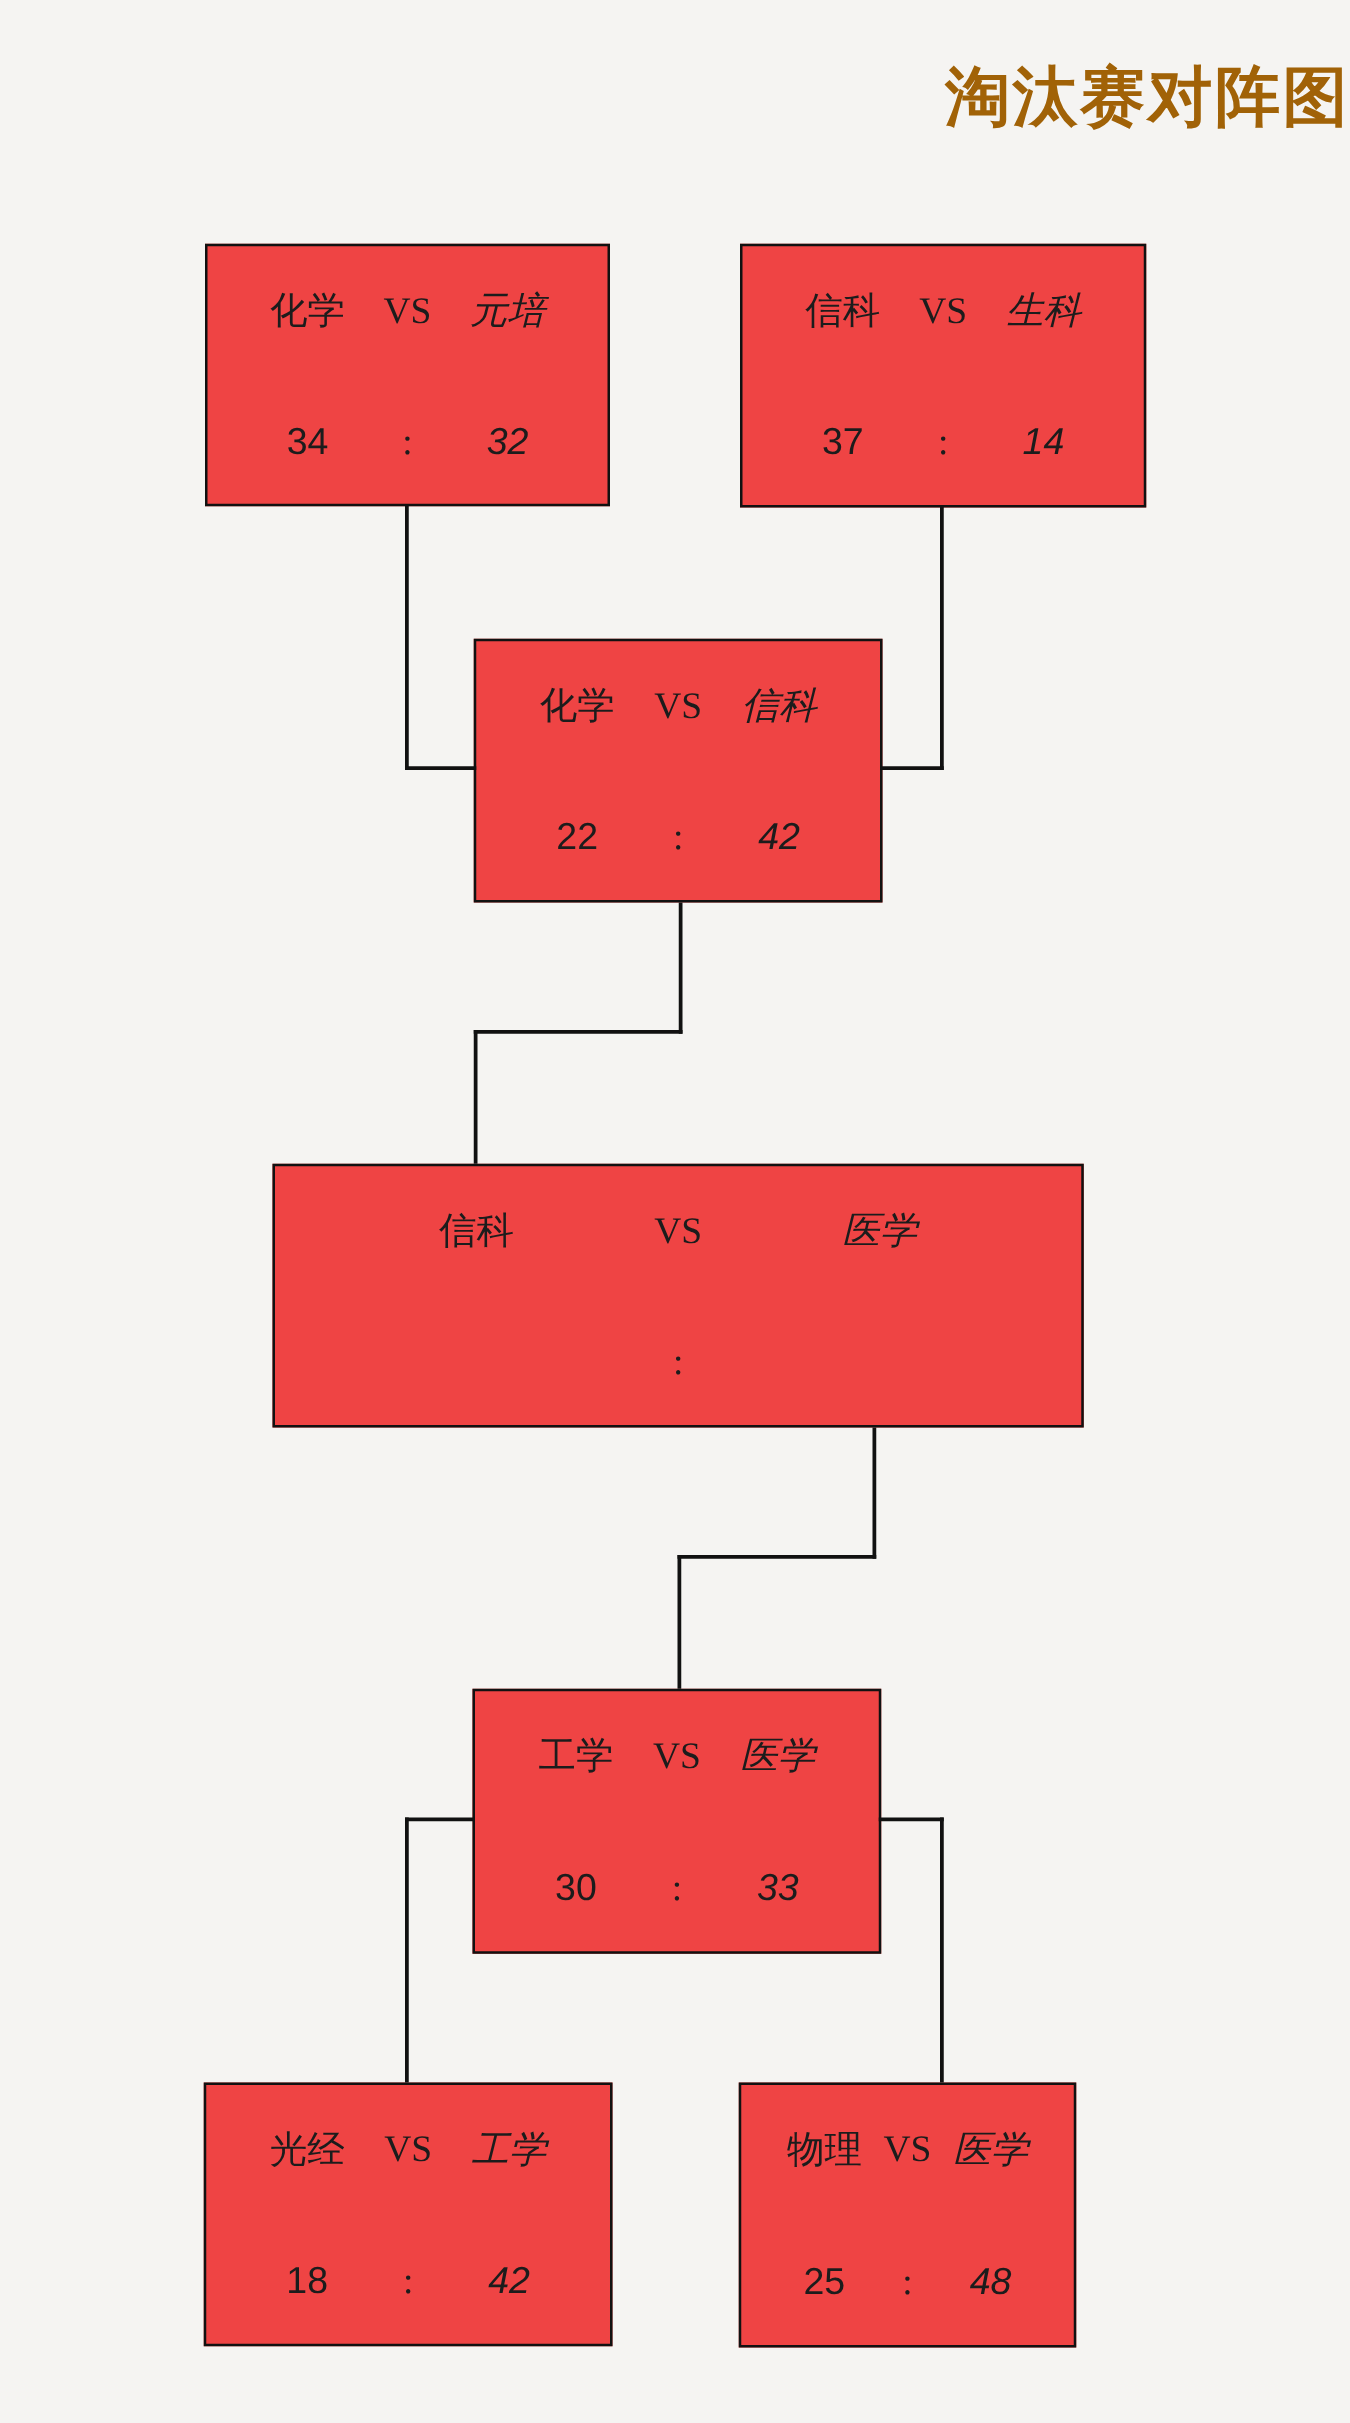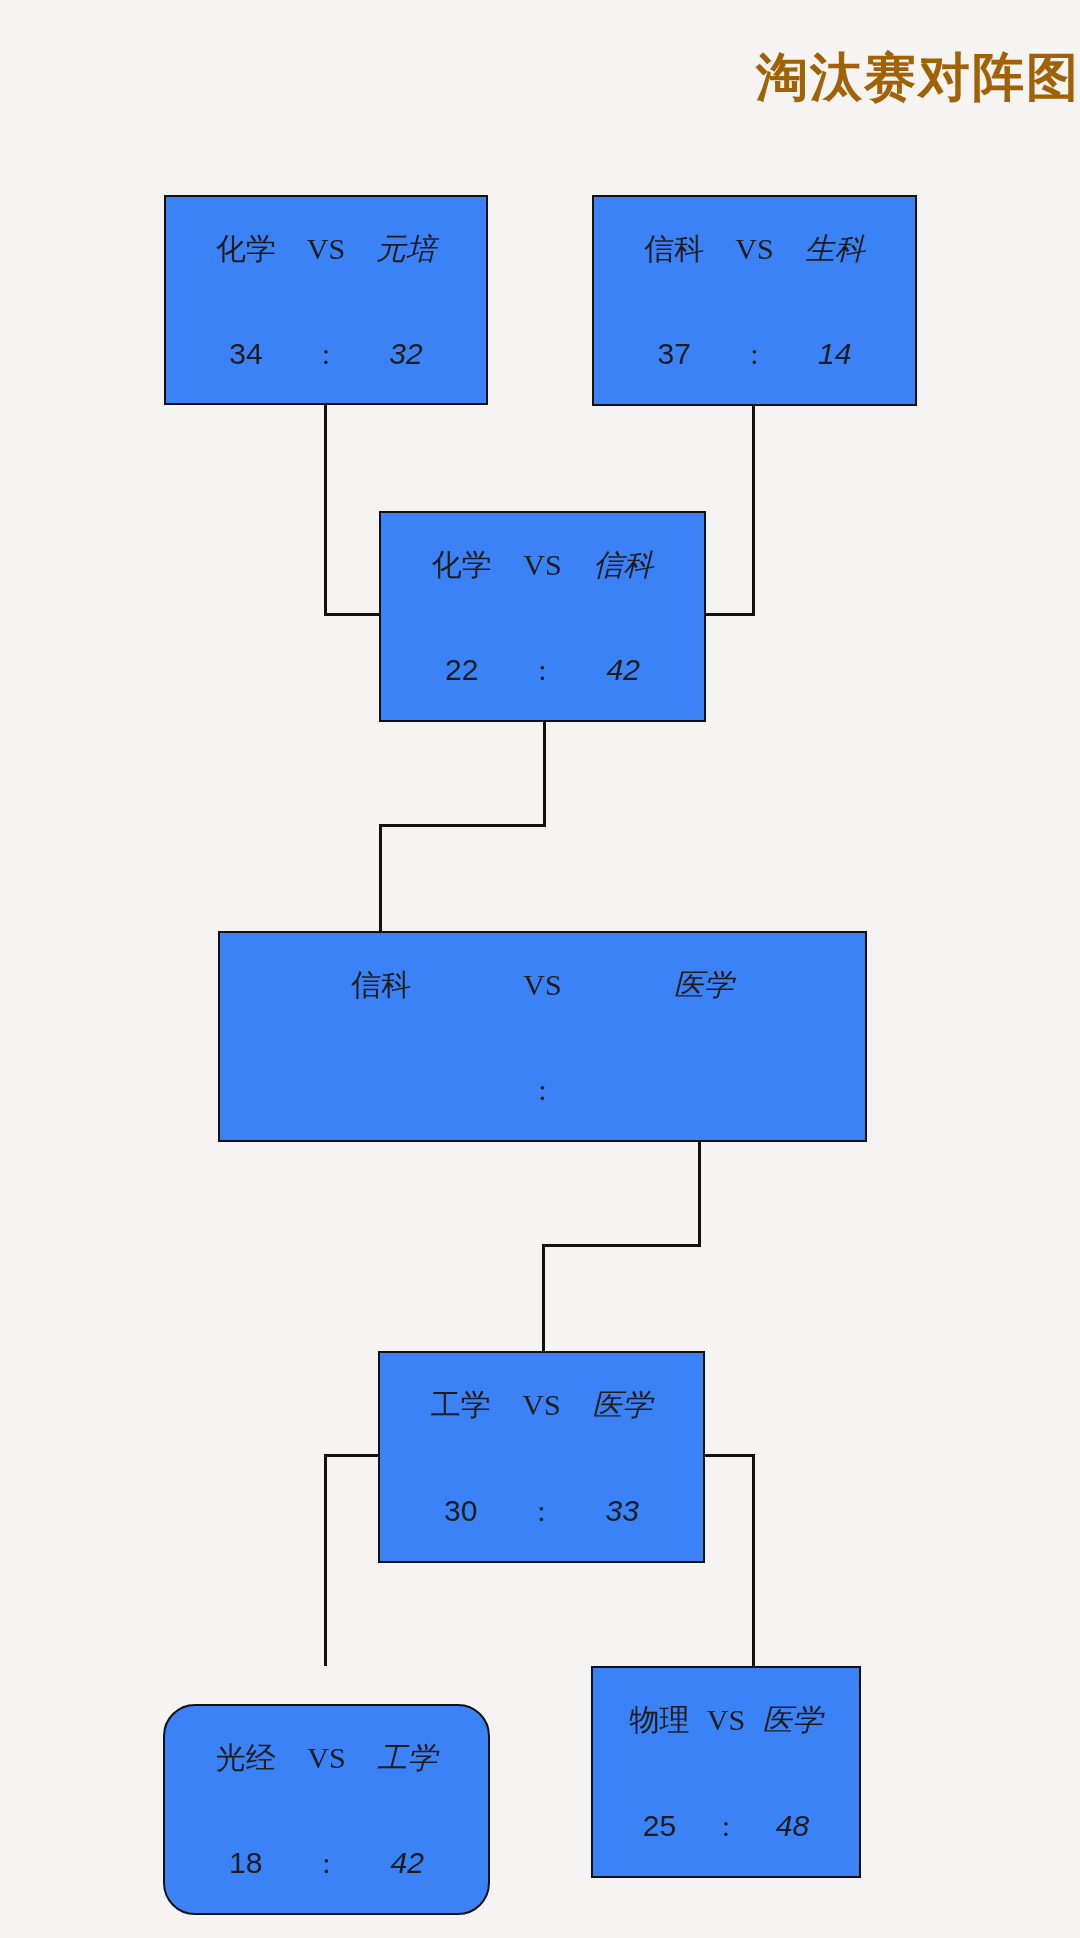--- a/index.html
+++ b/index.html
@@ -9,37 +9,37 @@
     font-family:"Liberation Sans",sans-serif;
     color:#1c1c1c;
   }
   .title{
     position:absolute;left:0;top:24px;width:1080px;
     text-align:right;font-size:52px;font-weight:800;
     letter-spacing:2px;color:#a16207;margin-top:19px;
   }
   .match-box{
     position:absolute;border:2px solid #111;box-sizing:border-box;
-    background:#3b82f6;
+    background:#ef4444;
   }
   .cell{
     position:absolute;transform:translate(-50%,-50%);
     font-size:30px;white-space:nowrap;color:#1c1c1c;
   }
   .c1{left:25%;} .c2{left:50%;font-family:Liberation Serif, serif;} .c3{left:75%;font-style:italic;}
   .row-name{top:25%;}
   .row-score{top:76%;text-align:center;}
   .line{position:absolute;background:#111;}
   
   .b1{left:164px;top:195px;width:324px;height:210px;}
   .b2{left:592px;top:195px;width:325px;height:211px;}
   .b3{left:379px;top:511px;width:327px;height:211px;}
   .b4{left:218px;top:931px;width:649px;height:211px;}
   .b5{left:378px;top:1351px;width:327px;height:212px;}
-  .b6{left:163px;top:1704px;width:327px;height:211px;border-radius:32px;}
+  .b6{left:163px;top:1666px;width:327px;height:211px;}
   .b7{left:591px;top:1666px;width:270px;height:212px;}
   
   .l1v{left:324px;top:404px;width:3px;height:212px;}
   .l1h{left:324px;top:613px;width:57px;height:3px;}
   .l2v{left:752px;top:404px;width:3px;height:212px;}
   .l2h{left:704px;top:613px;width:51px;height:3px;}
   .l3v1{left:543px;top:722px;width:3px;height:105px;}
   .l3h{left:379px;top:824px;width:167px;height:3px;}
   .l3v2{left:379px;top:824px;width:3px;height:107px;}
   .l4v1{left:698px;top:1142px;width:3px;height:105px;}

